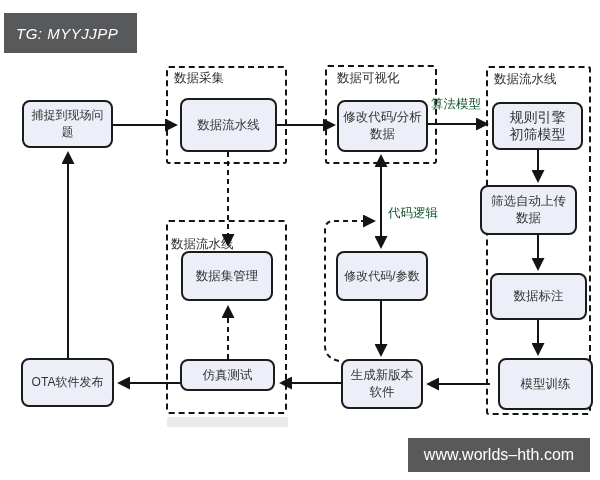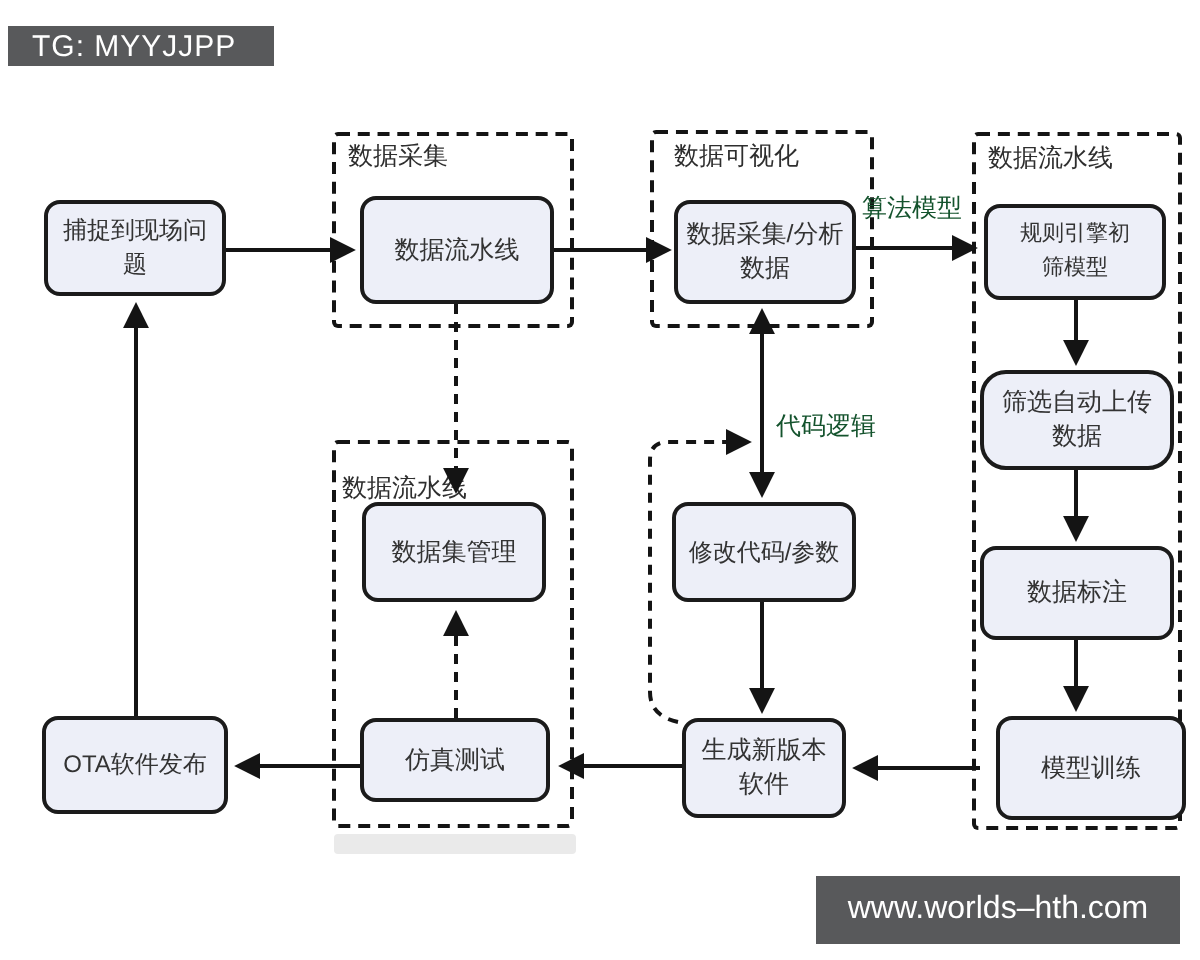--- a/index.html
+++ b/index.html
@@ -5,22 +5,22 @@
   html,body{margin:0;padding:0;}
   body{
     width:600px;height:480px;position:relative;overflow:hidden;
     background:#ffffff;
     font-family:"Liberation Sans","DejaVu Sans",sans-serif;
   }
   .banner{
     position:absolute;background:#58595b;color:#ffffff;
     display:flex;align-items:center;
   }
-  .banner.top{left:4px;top:13px;width:133px;height:20px;
-    font-size:15px;letter-spacing:.5px;padding-left:12px;box-sizing:border-box;}
+  .banner.top{left:4px;top:13px;width:133px;height:40px;
+    font-size:15px;letter-spacing:.5px;padding-left:12px;box-sizing:border-box;font-style:italic;}
   .banner.bottom{left:408px;top:438px;width:182px;height:34px;
     font-size:16px;justify-content:center;}
   .group{
     position:absolute;border:2px dashed #141414;border-radius:3px;
     box-sizing:border-box;background:transparent;
   }
   .group-label{
     position:absolute;font-size:12.5px;color:#2e2e2e;white-space:nowrap;
   }
   .node{
@@ -78,36 +78,36 @@
     <path d="M228,152 V245" marker-end="url(#arr)"></path>
     <path d="M228,359 V307" marker-end="url(#arr)"></path>
     <path d="M339,361 Q325,358 325,346 V230 Q325,221 334,221 H374" marker-end="url(#arr)"></path>
   </g>
 </svg>
 
 <div class="node" style="left:22px;top:100px;width:91px;height:48px;font-size:12px;">捕捉到现场问题</div>
 
 <div class="node" style="left:180px;top:98px;width:97px;height:54px;">数据流水线</div>
 
-<div class="node" style="left:337px;top:100px;width:91px;height:52px;">数据采集/分析数据</div>
+<div class="node" style="left:337px;top:100px;width:91px;height:52px;">修改代码/分析数据</div>
 
-<div class="node" style="left:492px;top:102px;width:91px;height:48px;padding:2px 15px;font-size:11px;">规则引擎初筛模型</div>
+<div class="node" style="left:492px;top:102px;width:91px;height:48px;padding:2px 15px;font-size:14px;">规则引擎初筛模型</div>
 
-<div class="node" style="left:490px;top:185px;width:97px;height:50px;border-radius:13px;">筛选自动上传数据</div>
+<div class="node" style="left:480px;top:185px;width:97px;height:50px;">筛选自动上传数据</div>
 
 <div class="node" style="left:490px;top:273px;width:97px;height:47px;">数据标注</div>
 
 <div class="node" style="left:498px;top:358px;width:95px;height:52px;">模型训练</div>
 
 <div class="node" style="left:181px;top:251px;width:92px;height:50px;">数据集管理</div>
 
 <div class="node" style="left:336px;top:251px;width:92px;height:50px;font-size:12px;">修改代码/参数</div>
 
 <div class="node" style="left:341px;top:359px;width:82px;height:50px;">生成新版本软件</div>
 
-<div class="node" style="left:180px;top:359px;width:95px;height:42px;">仿真测试</div>
+<div class="node" style="left:180px;top:359px;width:95px;height:32px;">仿真测试</div>
 
 <div class="node" style="left:21px;top:358px;width:93px;height:49px;font-size:12px;">OTA软件发布</div>
 
 <div class="edge-label" style="left:431px;top:96px;">算法模型</div>
 <div class="edge-label" style="left:388px;top:205px;">代码逻辑</div>
 
 <div class="wm-bar"></div>
 
 </body></html>

